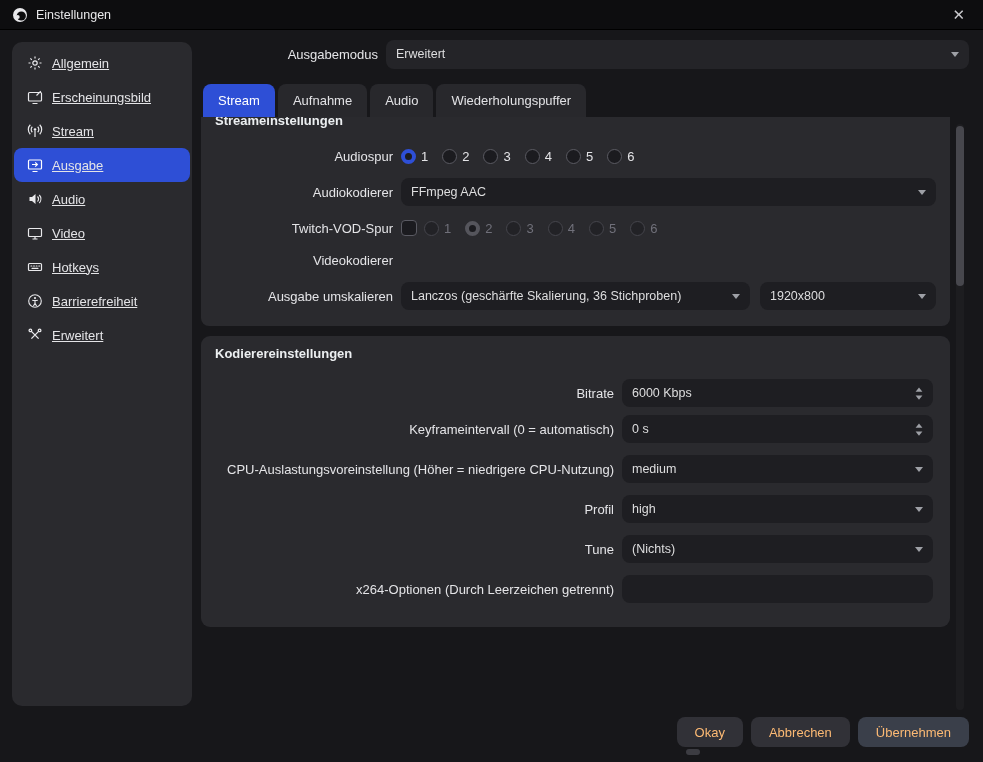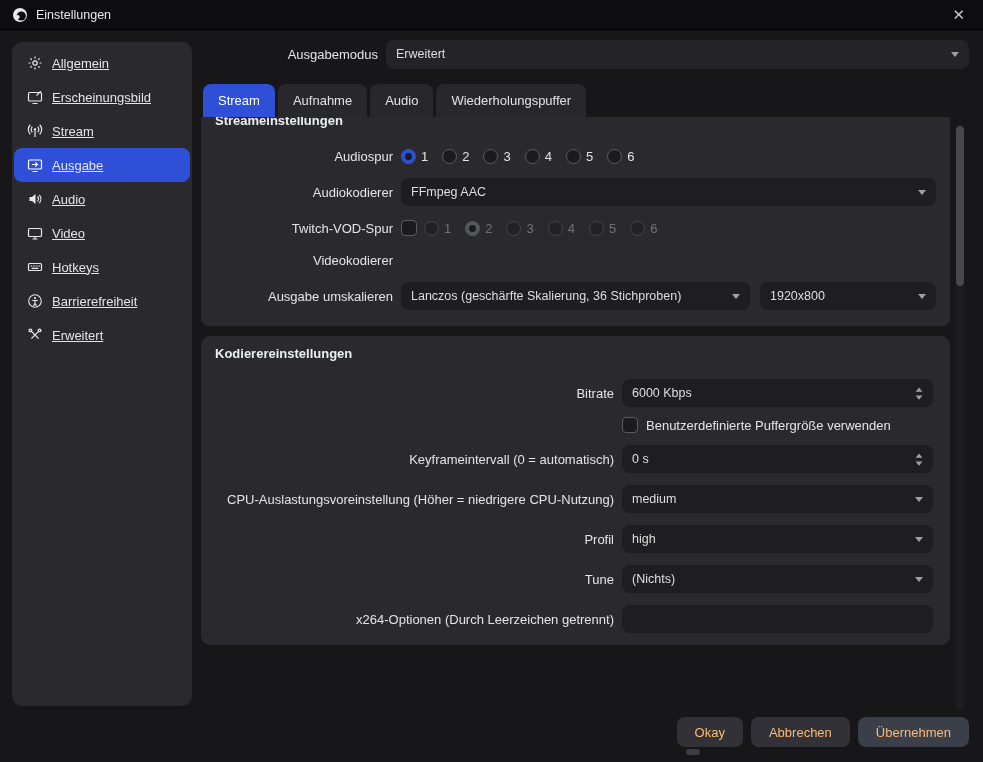--- a/index.html
+++ b/index.html
@@ -38,21 +38,21 @@
   .spin-arrows .tri-up,.spin-arrows .tri-down{margin-left:0;transform:scale(.85);}
   
   .tabs{position:absolute;left:203px;top:84px;display:flex;gap:3px;height:33px;}
   .tab{background:#28282c;border-radius:8px 8px 0 0;padding:0 15px;display:flex;align-items:center;
     font-size:13px;color:#e2e2e5;}
   .tab.active{background:var(--accent);color:#fff;}
   
   .scrollarea{position:absolute;left:201px;top:117px;width:749px;height:588px;overflow:hidden;}
   .group{background:#2a2a2e;border-radius:8px;padding:10px 0 16px;}
   .group.first{margin-top:-14px;}
-  .group.second{margin-top:10px;padding-bottom:12px;border-radius:9px;}
+  .group.second{margin-top:10px;padding-bottom:24px;border-radius:9px;}
   .group h3{font-size:13px;font-weight:bold;margin:0 0 18px;padding:0 14px;color:#eceff1;}
   .row{display:flex;align-items:center;padding:0 14px;margin-bottom:12px;min-height:20px;}
   .row.last{margin-bottom:0;}
   .row.mb8{margin-bottom:8px;}
   .row.mb10{margin-bottom:10px;}
   .g1 .f-label{width:178px;text-align:right;margin-right:8px;flex:0 0 auto;white-space:nowrap;}
   .g2 .f-label{width:399px;text-align:right;margin-right:8px;flex:0 0 auto;white-space:nowrap;}
   .g1 .ctrl{flex:1;}
   .g1 .ctrl.fixed{flex:0 0 176px;margin-left:10px;justify-content:center;}
   .g2 .ctrl{flex:0 0 311px;width:311px;}
@@ -254,25 +254,20 @@
       <span class="f-label">Bitrate</span>
       <div class="spinbox ctrl">
         <span>6000 Kbps</span>
         <span class="spin-arrows">
           <span class="tri-up"></span>
           <span class="tri-down"></span>
         </span>
       </div>
     </div>
 
-    <div class="row mb10">
-      <span class="f-label"></span>
-      <span class="checkbox"></span>
-      <span class="cb-text">Benutzerdefinierte Puffergröße verwenden</span>
-    </div>
 
     <div class="row">
       <span class="f-label">Keyframeintervall (0 = automatisch)</span>
       <div class="spinbox ctrl">
         <span>0 s</span>
         <span class="spin-arrows">
           <span class="tri-up"></span>
           <span class="tri-down"></span>
         </span>
       </div>

